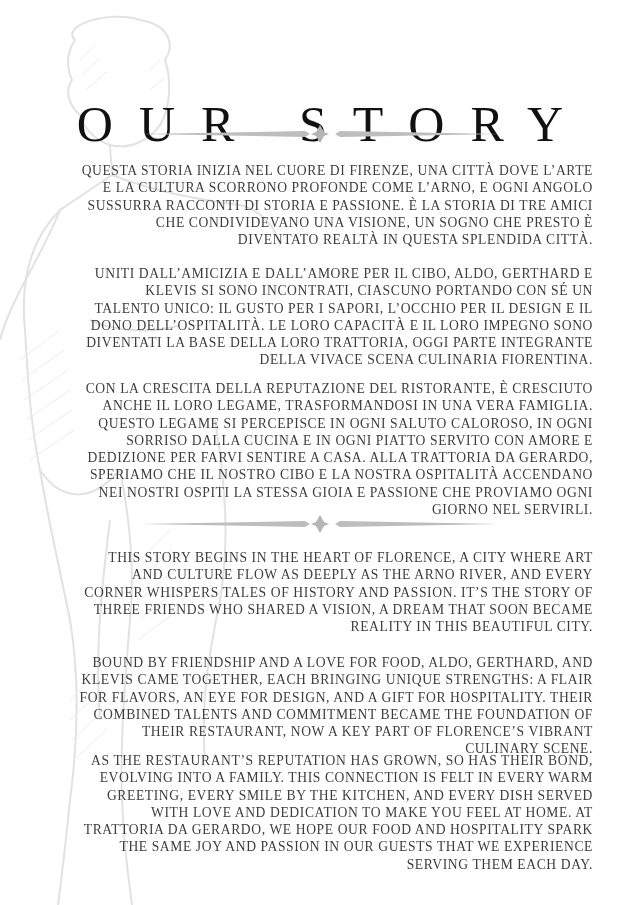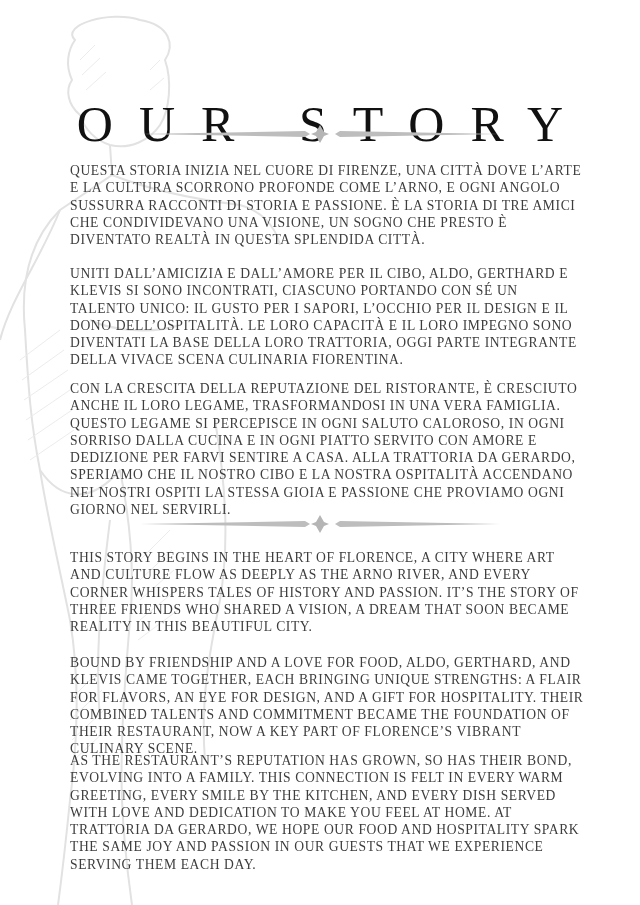--- a/index.html
+++ b/index.html
@@ -11,21 +11,21 @@
   .bg-figure { position: absolute; left: 0; top: 0; width: 330px; height: 905px; z-index: 0; }
   .page { position: relative; z-index: 1; width: 640px; }
   .title {
     position: absolute; top: 60px; left: 0; width: 640px; text-align: center;
     font-family: "Liberation Serif", "DejaVu Serif", serif;
     font-size: 50px; letter-spacing: 26px; color: #111; font-weight: normal;
     padding-left: 26px; box-sizing: border-box; line-height: 60px;
   }
   .divider { position: absolute; left: 130px; width: 380px; height: 22px; }
   .para {
-    position: absolute; left: 70px; width: 516px; text-align: left;
+    position: absolute; left: 77px; width: 516px; text-align: right;
     font-family: "Liberation Serif", "DejaVu Serif", serif;
     text-transform: uppercase; color: #3d3d3d; font-size: 13.6px;
     line-height: 17.3px; letter-spacing: 0.6px; margin: 0;
   }
 </style>
 </head>
 <body>
 
 <svg class="bg-figure" viewBox="0 0 330 905" xmlns="http://www.w3.org/2000/svg">
   <g fill="none" stroke="#e2e2e2" stroke-width="2">

